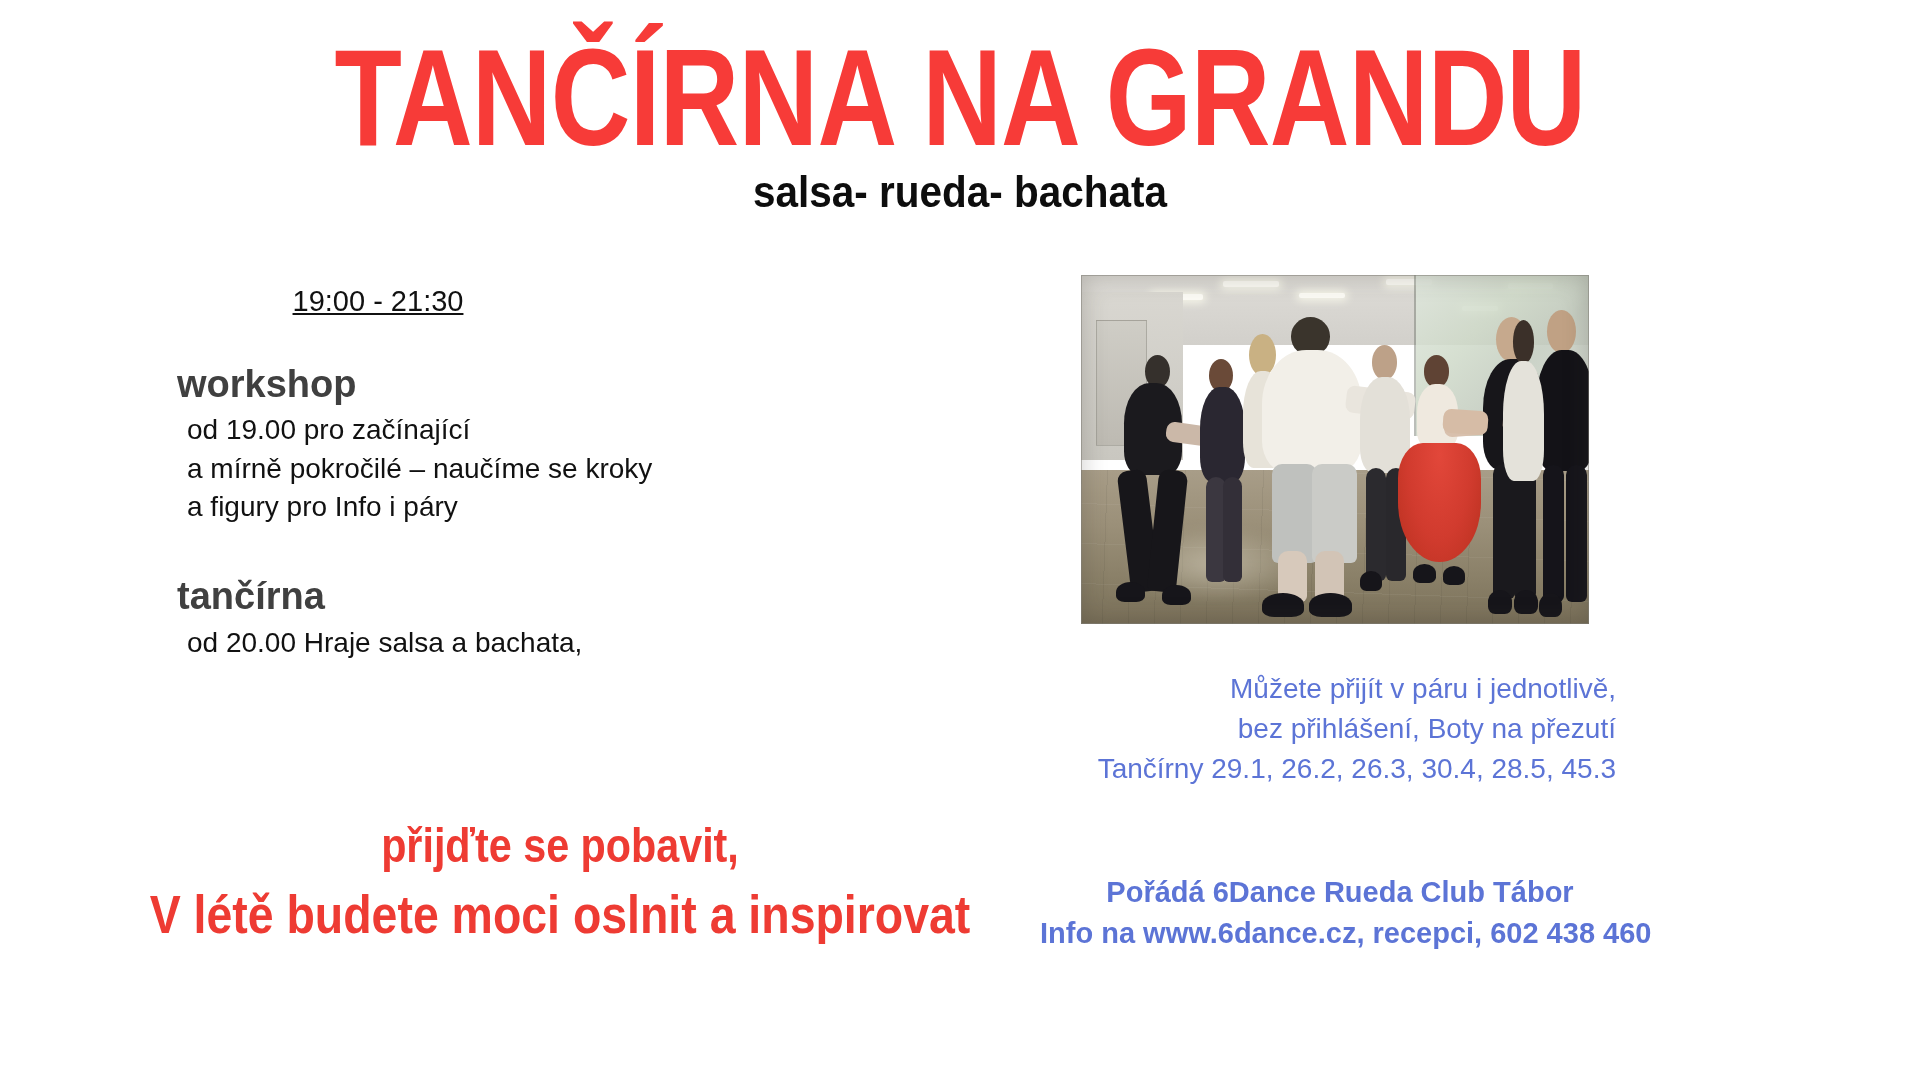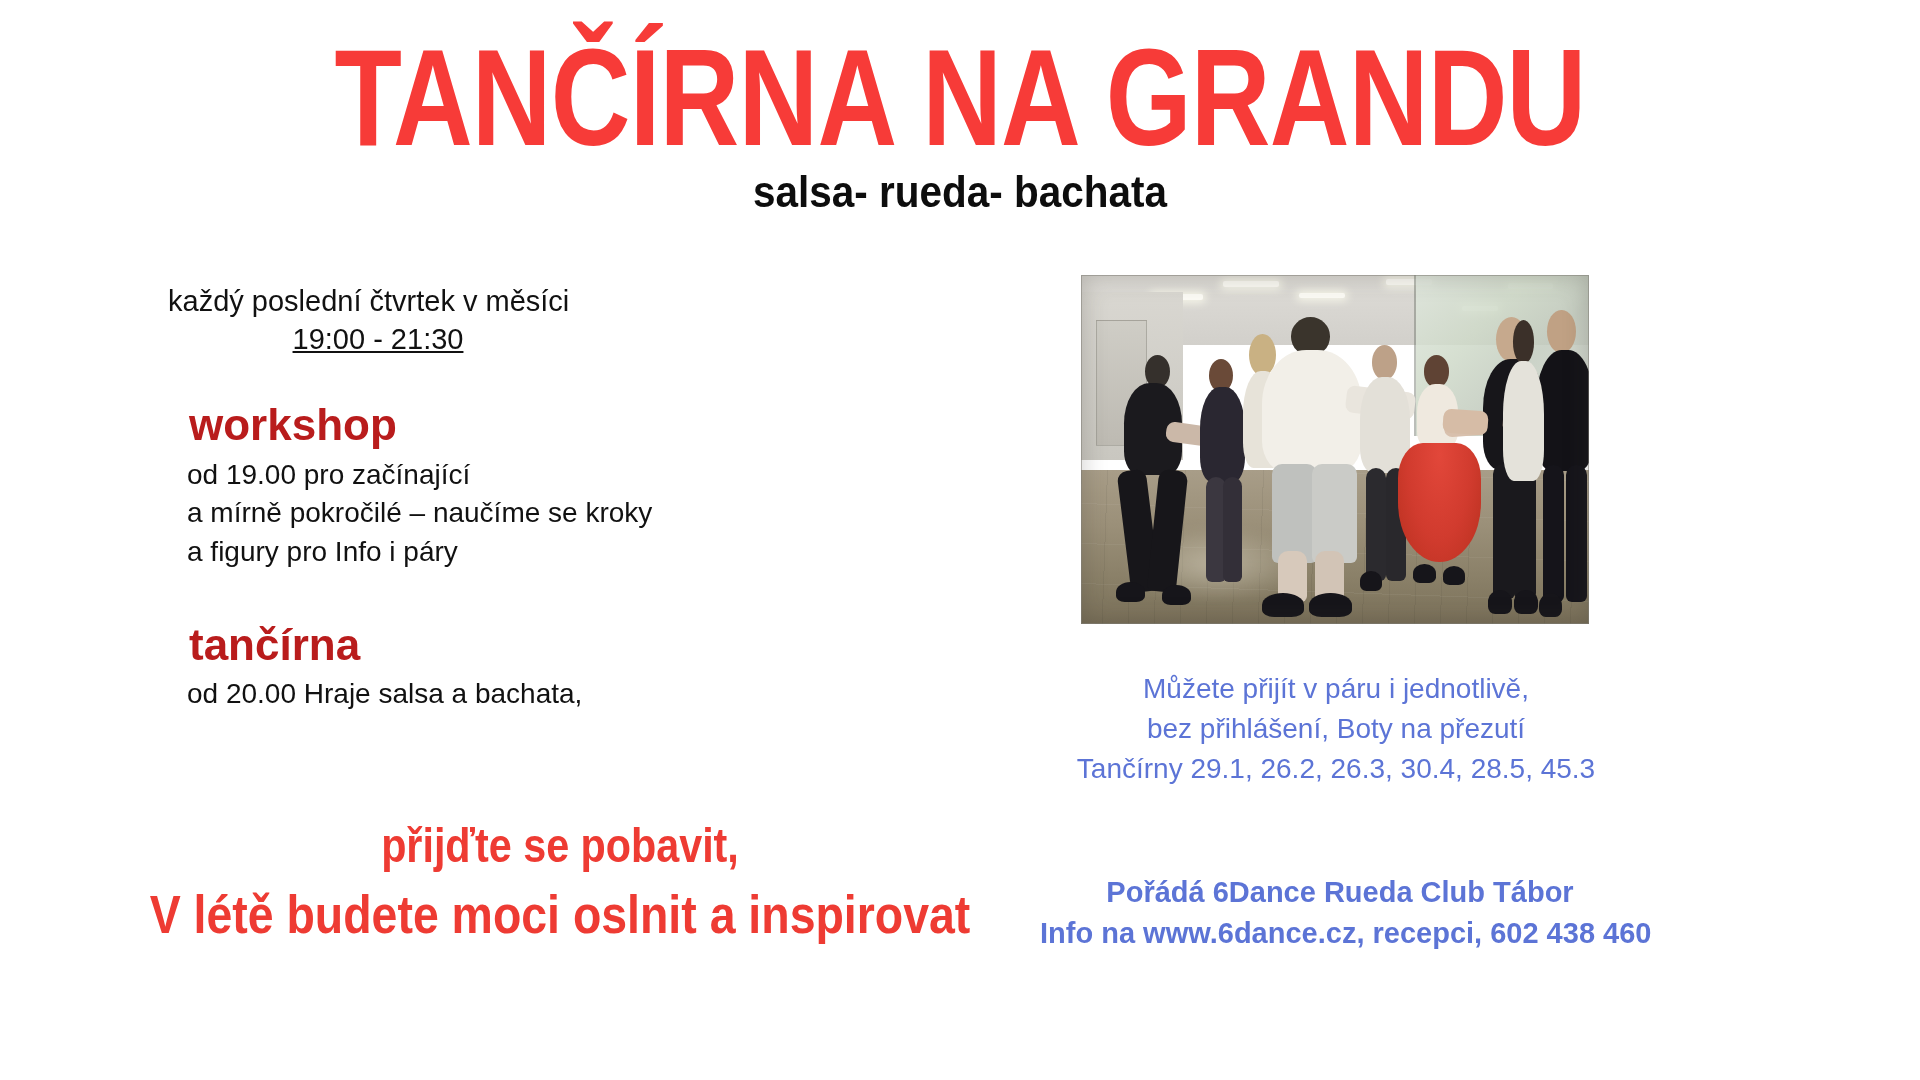--- a/index.html
+++ b/index.html
@@ -62,25 +62,25 @@
     font-size:29px;
     line-height:1.30;
     color:#111111;
     text-align:center;
     width:420px;
     white-space:nowrap;
     text-decoration:underline;
   }
   .block { margin-top:42px; }
   .block-head {
-    font-size:44px;
-    font-weight:bold;
-    color:#b91c1c;
+    font-size:38px;
+    font-weight:bold;
+    color:#404040;
     line-height:1.12;
-    margin-left:21px;
+    margin-left:9px;
     white-space:nowrap;
   }
   .block-line {
     font-size:28px;
     line-height:1.38;
     color:#111111;
     margin-left:19px;
     white-space:nowrap;
   }
   .block-body { margin-top:6px; }
@@ -196,21 +196,21 @@
   
   .info {
     position:absolute;
     left:1056px; top:669px;
     width:560px;
     text-align:center;
     color:#5C74D6;
     font-size:28px;
     line-height:1.42;
   }
-  .info div { white-space:nowrap; }
+  .info div { white-space:nowrap;text-align:right; }
   .organizer {
     position:absolute;
     left:1040px; top:872px;
     width:600px;
     text-align:center;
     color:#5C74D6;
     font-weight:bold;
     font-size:29px;
     line-height:1.42;
   }
@@ -219,21 +219,20 @@
 </head>
 <body>
 
 <div id="poster">
 
   <div class="title">TANČÍRNA NA GRANDU</div>
   <div class="subtitle">salsa- rueda- bachata</div>
 
   <div class="left-col">
 
-    <div class="when-line">každý poslední čtvrtek v měsíci</div>
     <div class="when-time">19:00 - 21:30</div>
 
     <div class="block">
       <div class="block-head">workshop</div>
       <div class="block-body">
         <div class="block-line">od 19.00 pro začínající</div>
         <div class="block-line">a mírně pokročilé – naučíme se kroky</div>
         <div class="block-line">a figury pro Info i páry</div>
       </div>
     </div>

